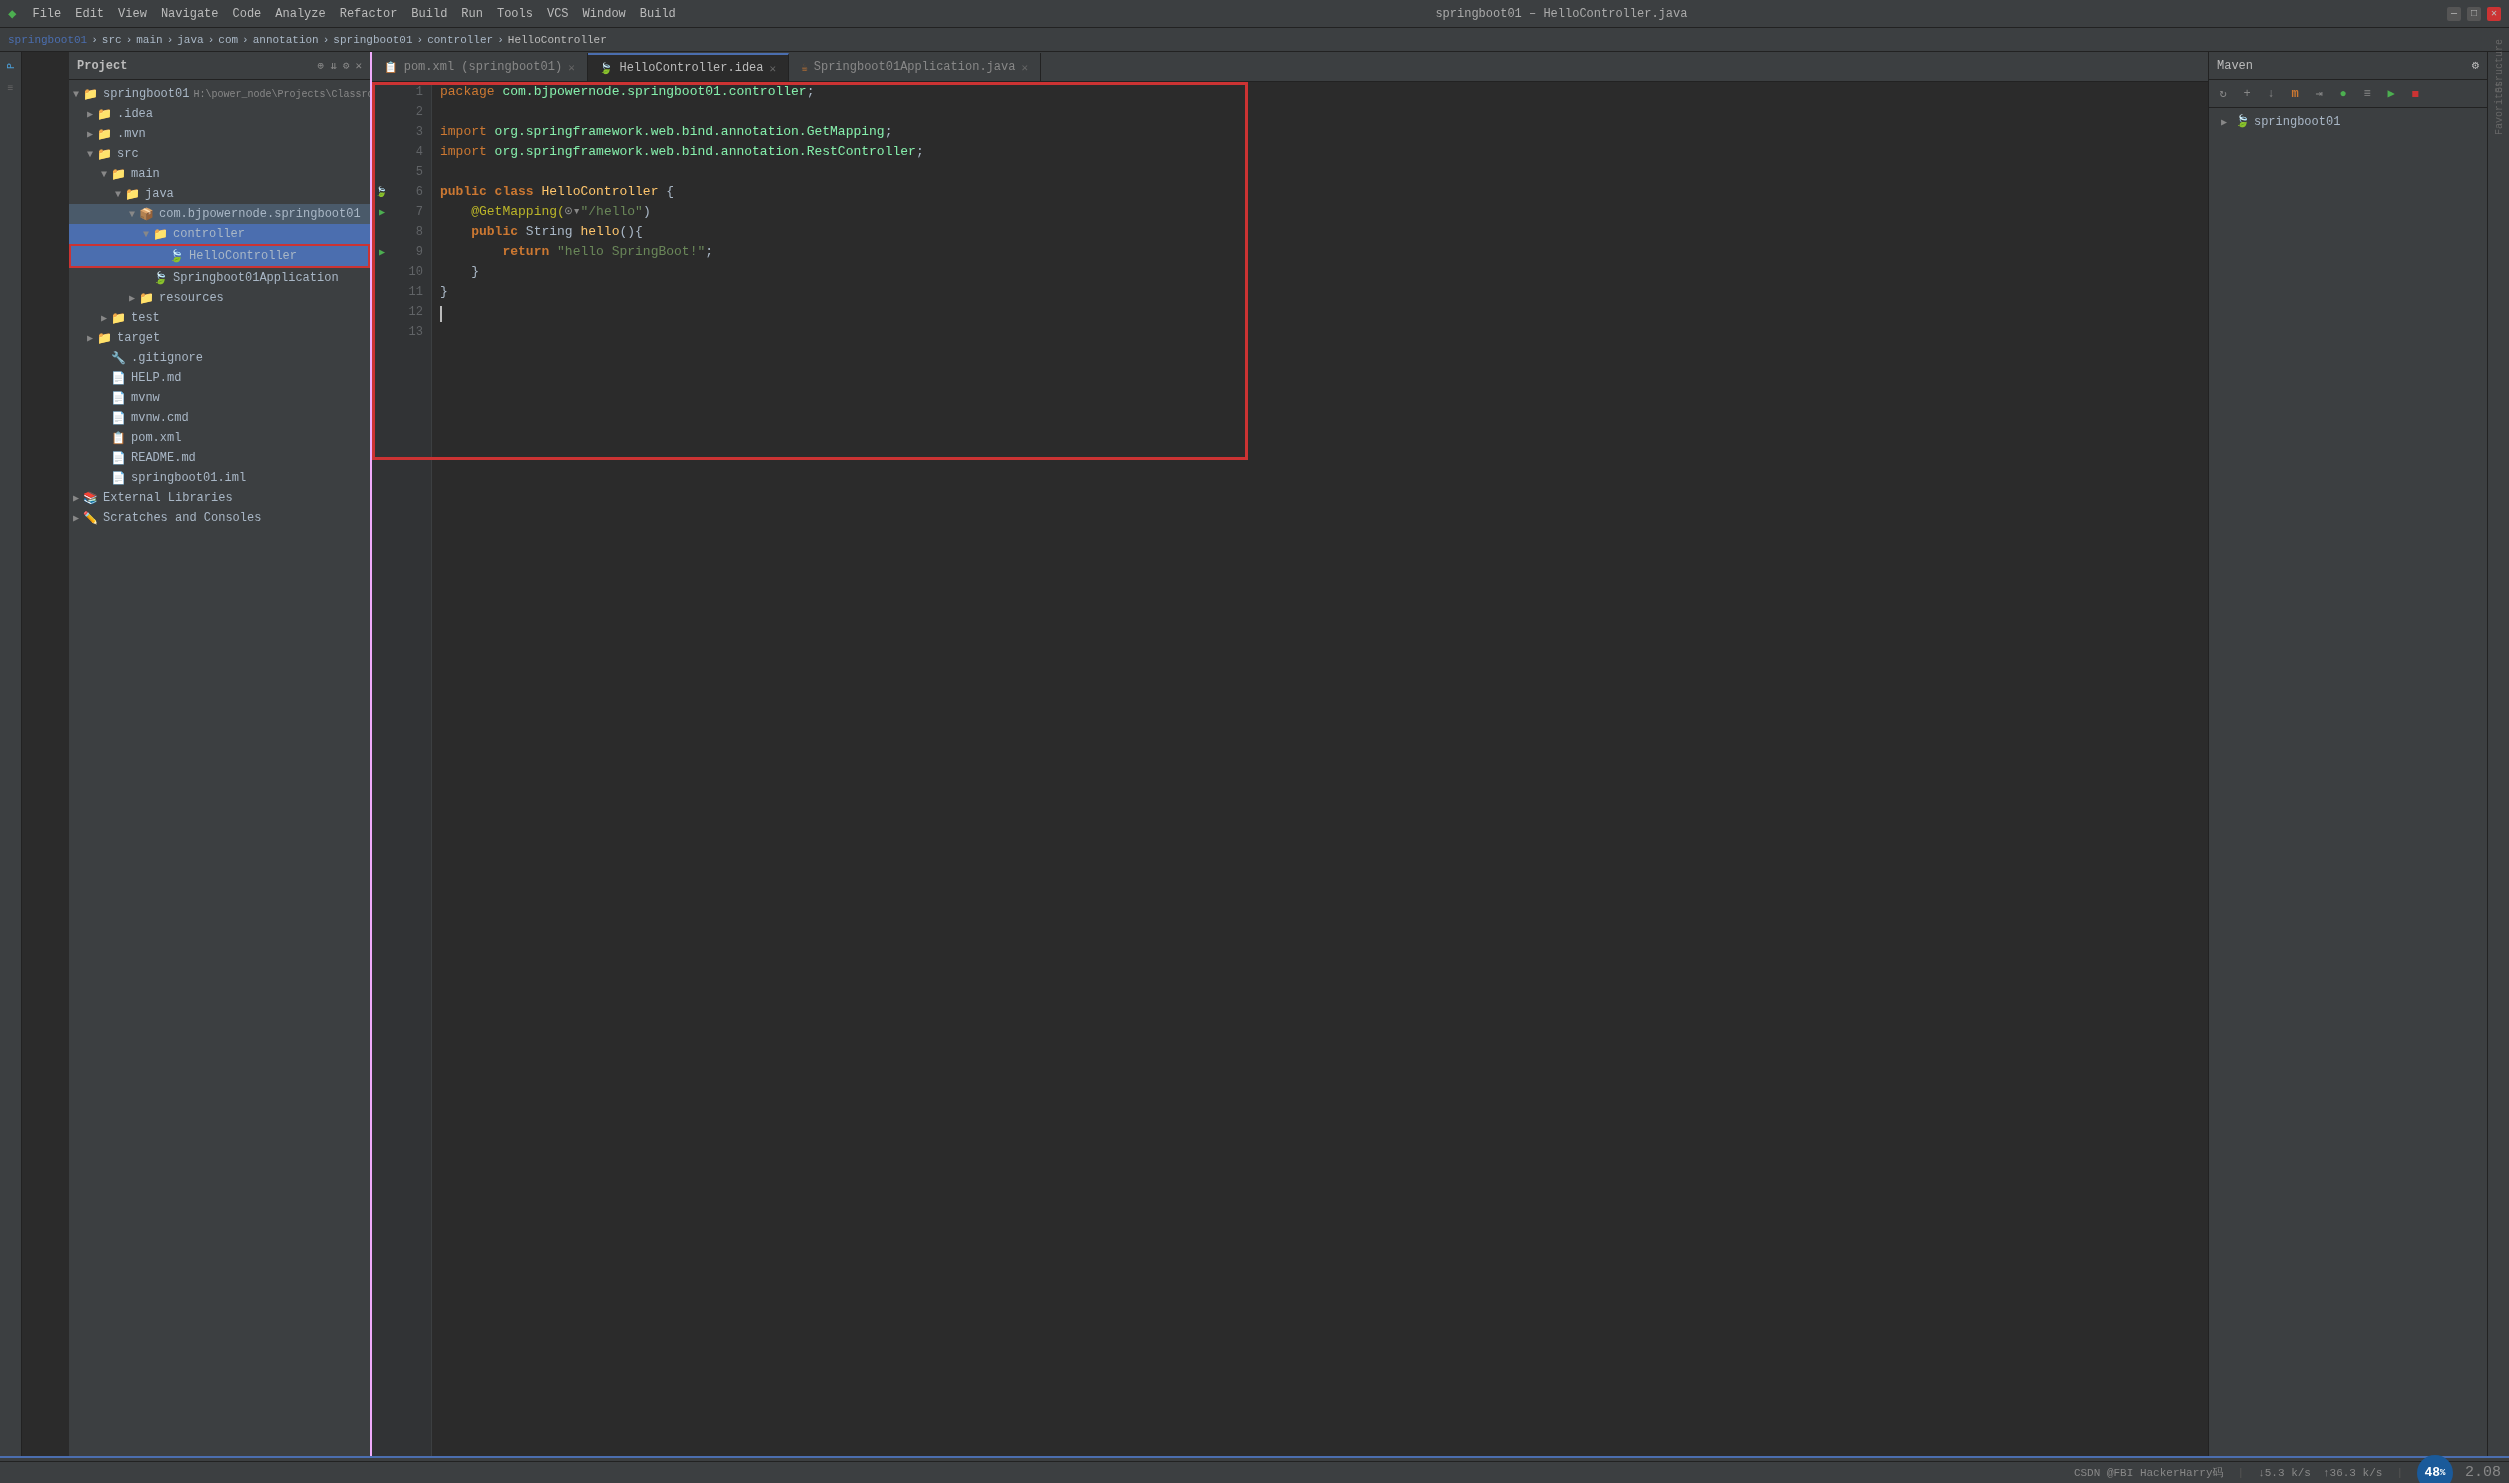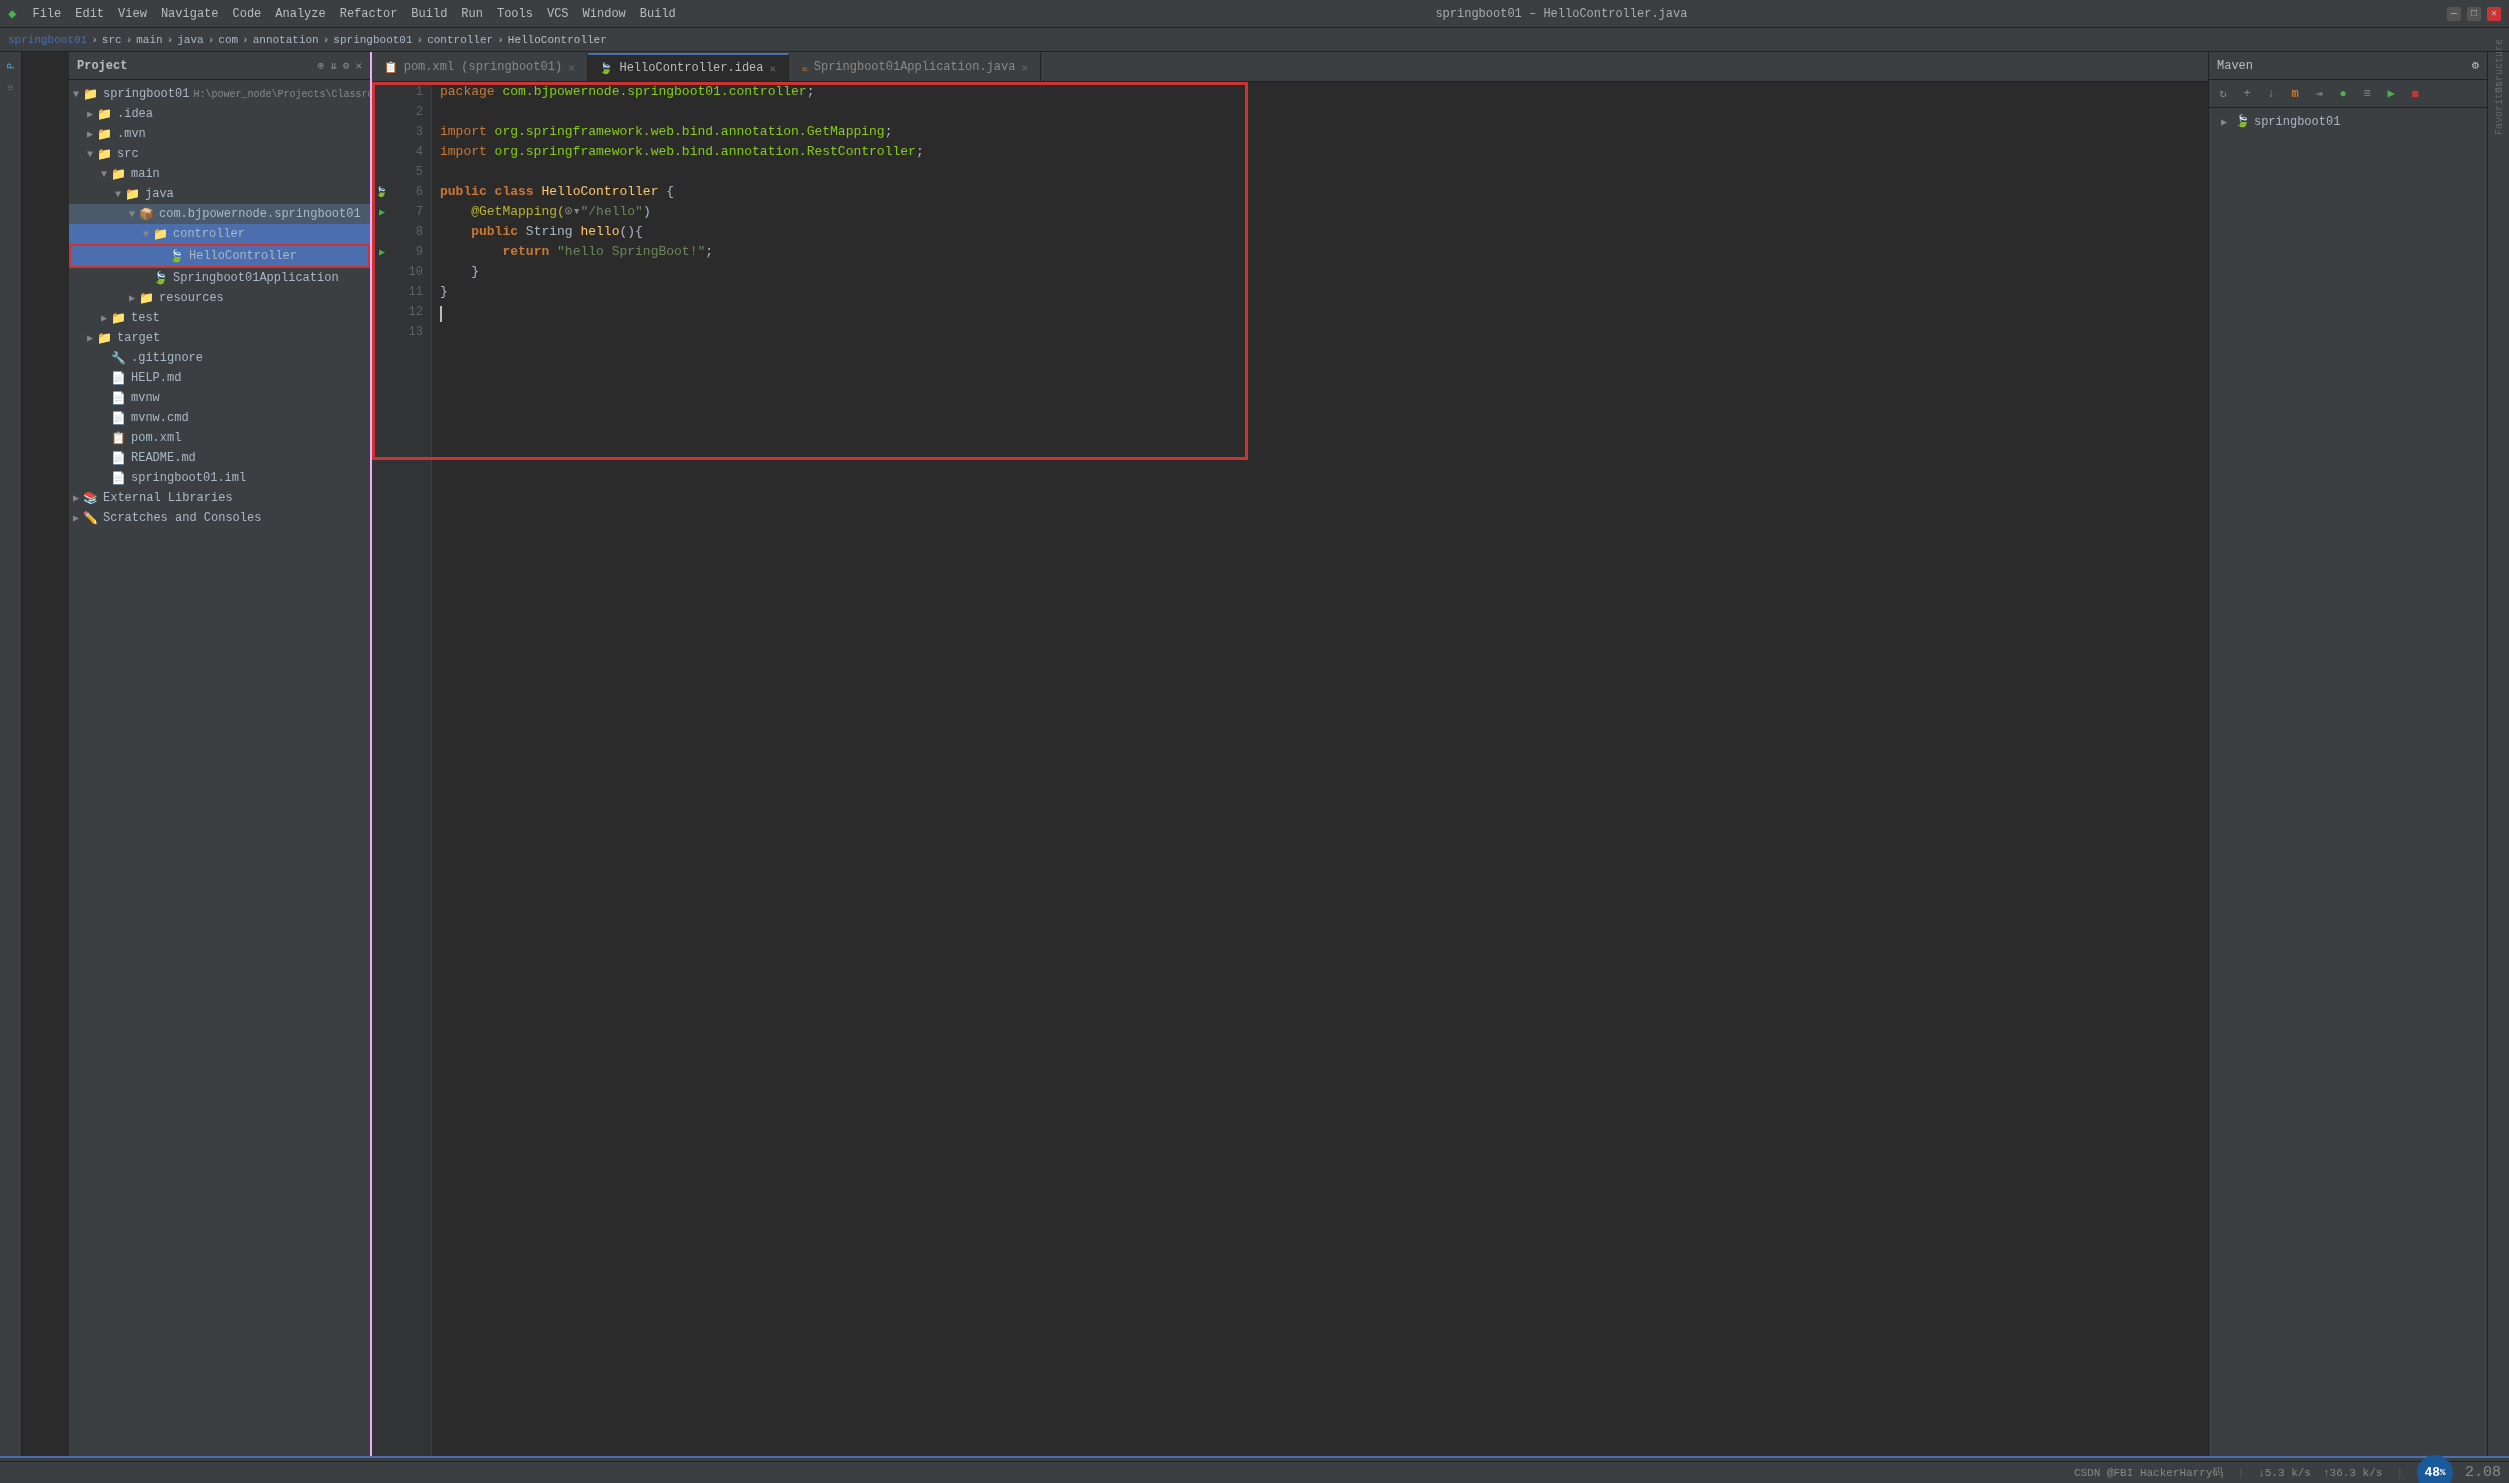--- a/index.html
+++ b/index.html
@@ -211,21 +211,21 @@
       align-items: flex-end;
     }
 
     
     .kw { color: #cc7832; }
     .kw2 { color: #cc7832; font-weight: bold; }
     .ann { color: #bbb529; }
     .str { color: #6a8759; }
     .cls { color: #a9b7c6; }
     .cls2 { color: #ffc66d; }
-    .pkg { color: #84cc16; }
+    .pkg { color: #86efac; }
     .method { color: #ffc66d; }
     .plain { color: #a9b7c6; }
 
     
     .gutter-icons {
       width: 20px;
       background: #313335;
       display: flex;
       flex-direction: column;
     }

